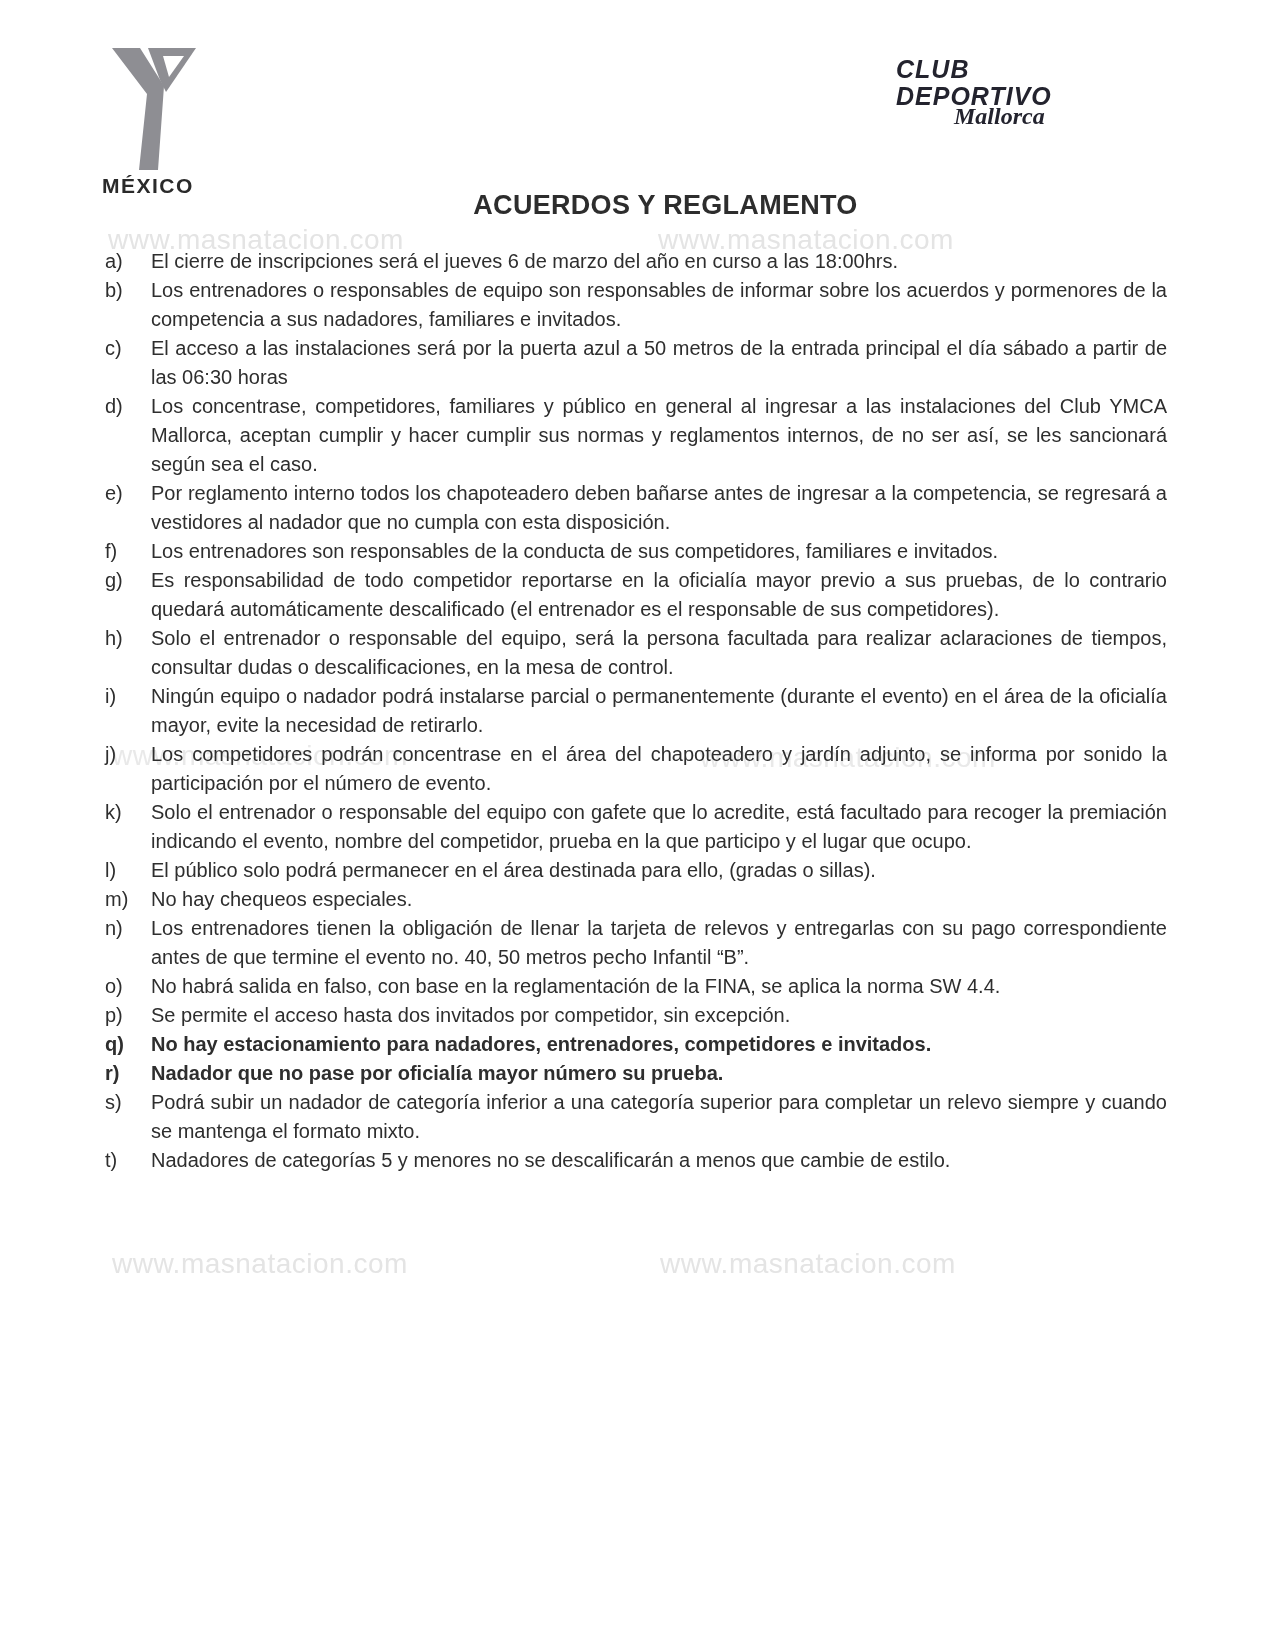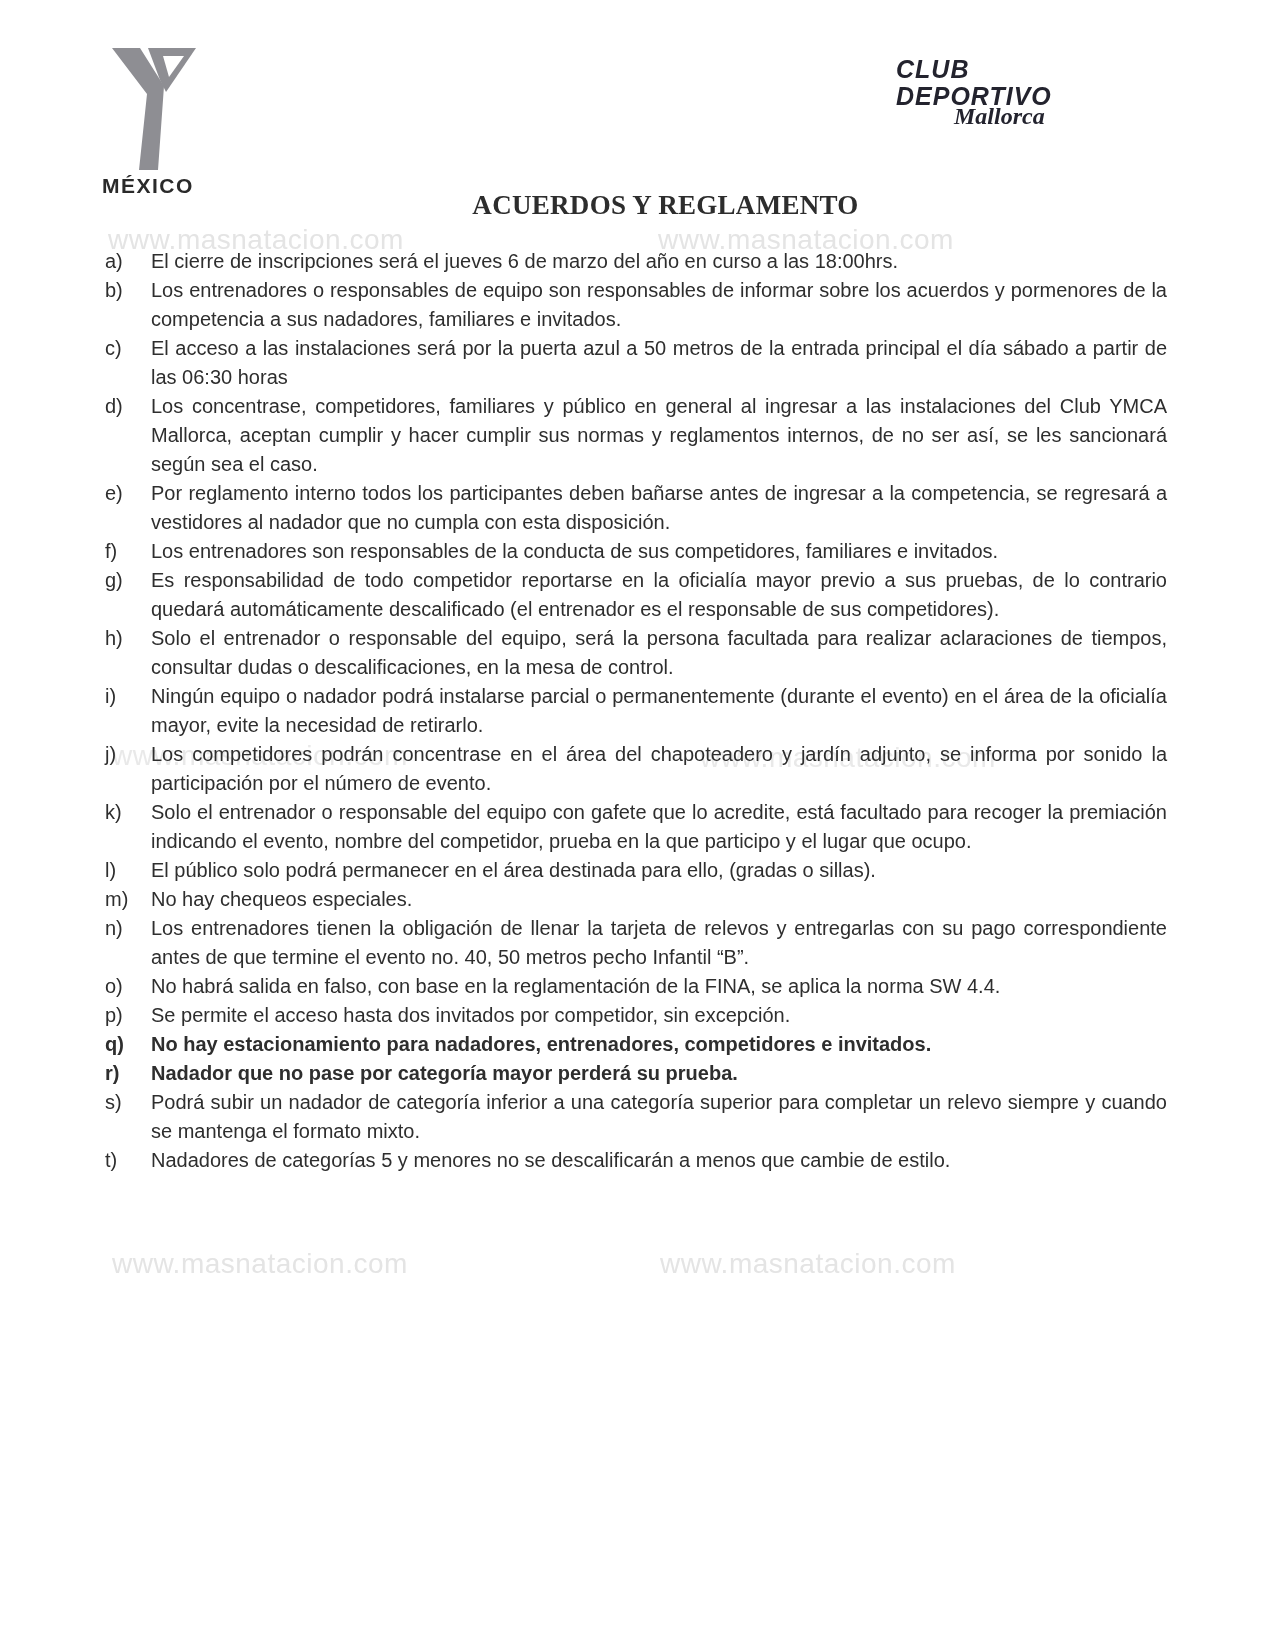--- a/index.html
+++ b/index.html
@@ -77,21 +77,20 @@
   .doc-title {
     position: absolute;
     left: 0; top: 190px; width: 100%;
     padding-left: 56px;
     text-align: center;
     font-size: 27px;
     font-weight: 600;
     letter-spacing: 0.3px;
     color: #2d2d2d;
     z-index: 2;
-    font-family: Liberation Serif, serif;
   }
 
   
   .rules {
     position: absolute;
     left: 105px; top: 247px;
     width: 1062px;
     z-index: 2;
     font-size: 20px;
     line-height: 29px;
@@ -142,21 +141,21 @@
       <div class="rule">
         <span class="rule-label">c)</span>
         <div class="rule-text">El acceso a las instalaciones será por la puerta azul a 50 metros de la entrada principal el día sábado a partir de las 06:30 horas</div>
       </div>
       <div class="rule">
         <span class="rule-label">d)</span>
         <div class="rule-text">Los concentrase, competidores, familiares y público en general al ingresar a las instalaciones del Club YMCA Mallorca, aceptan cumplir y hacer cumplir sus normas y reglamentos internos, de no ser así, se les sancionará según sea el caso.</div>
       </div>
       <div class="rule">
         <span class="rule-label">e)</span>
-        <div class="rule-text">Por reglamento interno todos los participantes deben bañarse antes de ingresar a la competencia, se regresará a vestidores al nadador que no cumpla con esta disposición.</div>
+        <div class="rule-text">Por reglamento interno todos los chapoteadero deben bañarse antes de ingresar a la competencia, se regresará a vestidores al nadador que no cumpla con esta disposición.</div>
       </div>
       <div class="rule">
         <span class="rule-label">f)</span>
         <div class="rule-text">Los entrenadores son responsables de la conducta de sus competidores, familiares e invitados.</div>
       </div>
       <div class="rule">
         <span class="rule-label">g)</span>
         <div class="rule-text">Es responsabilidad de todo competidor reportarse en la oficialía mayor previo a sus pruebas, de lo contrario quedará automáticamente descalificado (el entrenador es el responsable de sus competidores).</div>
       </div>
       <div class="rule">
@@ -194,21 +193,21 @@
       <div class="rule">
         <span class="rule-label">p)</span>
         <div class="rule-text">Se permite el acceso hasta dos invitados por competidor, sin excepción.</div>
       </div>
       <div class="rule bold">
         <span class="rule-label">q)</span>
         <div class="rule-text">No hay estacionamiento para nadadores, entrenadores, competidores e invitados.</div>
       </div>
       <div class="rule bold">
         <span class="rule-label">r)</span>
-        <div class="rule-text">Nadador que no pase por categoría mayor perderá su prueba.</div>
+        <div class="rule-text">Nadador que no pase por oficialía mayor número su prueba.</div>
       </div>
       <div class="rule">
         <span class="rule-label">s)</span>
         <div class="rule-text">Podrá subir un nadador de categoría inferior a una categoría superior para completar un relevo siempre y cuando se mantenga el formato mixto.</div>
       </div>
       <div class="rule">
         <span class="rule-label">t)</span>
         <div class="rule-text">Nadadores de categorías 5 y menores no se descalificarán a menos que cambie de estilo.</div>
       </div>
     </div>

